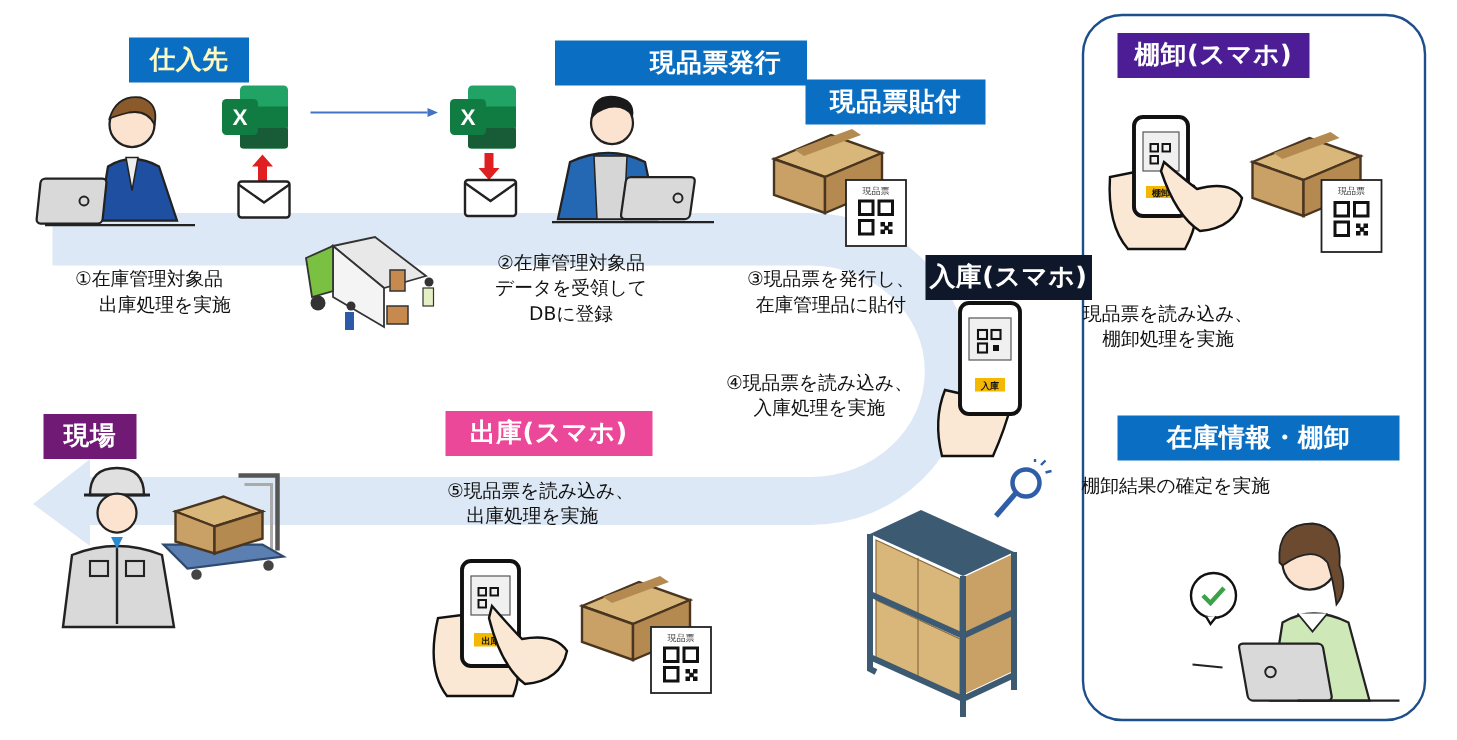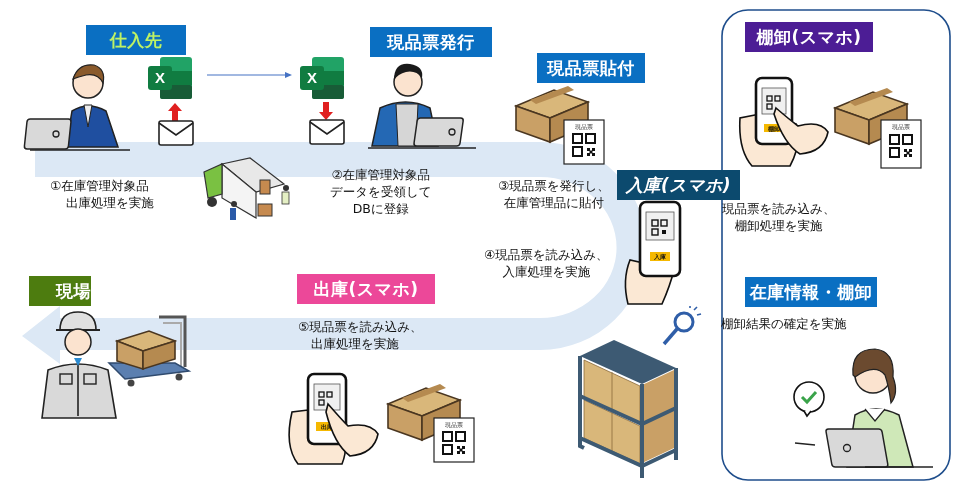--- a/index.html
+++ b/index.html
@@ -15,21 +15,21 @@
 
 <svg id="flow-band" viewBox="0 0 971 493">
   <path d="M35,177 L540,177 A76,70 0 0 1 540,318 L60,318 L60,306 L22,336 L60,364 L60,350 L540,350 A106,104 0 0 0 540,142 L35,142 Z" fill="#dce8f5"></path>
 
   <line x1="207" y1="75" x2="285" y2="75" stroke="#4472c4" stroke-width="1.2"></line>
   <polygon points="285,72 292,75 285,78" fill="#4472c4"></polygon>
 
   <rect x="722" y="10" width="228" height="470" rx="26" ry="26" fill="none" stroke="#1f4e8c" stroke-width="1.6"></rect>
 </svg>
 
-<div class="label" style="left: 86px; top: 25px; width: 100px; background: rgb(10, 111, 194); color: #bef264;">仕入先</div>
+<div class="label" style="left: 86px; top: 25px; width: 80px; background: rgb(10, 111, 194); color: #fef9c3;">仕入先</div>
 <svg style="left:30px;top:55px;width:110px;height:100px;" viewBox="0 0 110 100">
   <circle cx="58" cy="28" r="15" fill="#fbe3cf" stroke="#222" stroke-width="1.5"></circle>
   <path d="M43,24 Q48,8 64,10 Q76,14 73,28 Q68,18 56,20 Q48,22 43,24Z" fill="#8a5a2b" stroke="#222" stroke-width="1.2"></path>
   <path d="M36,92 L42,56 Q58,46 76,56 L88,92 Z" fill="#1f4fa0" stroke="#222" stroke-width="1.5"></path>
   <path d="M54,50 L58,72 L62,50 Z" fill="#eee" stroke="#222" stroke-width="1"></path>
   <rect x="4" y="64" width="44" height="30" rx="3" fill="#d9d9d9" stroke="#222" stroke-width="1.5" transform="skewX(-6)"></rect>
   <circle cx="26" cy="79" r="3" fill="none" stroke="#222" stroke-width="1.3"></circle>
   <line x1="0" y1="95" x2="100" y2="95" stroke="#222" stroke-width="1.5"></line>
 </svg>
 <svg style="left:148px;top:57px;width:46px;height:44px;" viewBox="0 0 46 44">
@@ -54,21 +54,21 @@
   <rect x="0" y="9" width="24" height="24" rx="3" fill="#107c41"></rect>
   <text x="12" y="26" text-anchor="middle" font-size="15" font-weight="bold" fill="#fff" font-family="Liberation Sans, sans-serif">X</text>
 </svg>
 <svg style="left:319px;top:102px;width:14px;height:18px;" viewBox="0 0 14 18">
   <polygon points="7,18 14,10 10,10 10,0 4,0 4,10 0,10" fill="#e02020"></polygon>
 </svg>
 <svg style="left:309px;top:119px;width:36px;height:26px;" viewBox="0 0 36 26">
   <rect x="1" y="1" width="34" height="24" rx="2" fill="#fff" stroke="#222" stroke-width="1.6"></rect>
   <polyline points="1,3 18,15 35,3" fill="none" stroke="#222" stroke-width="1.6"></polyline>
 </svg>
-<div class="label" style="left: 370px; top: 27px; width: 122px; background: rgb(10, 111, 194); color: rgb(255, 255, 255);">現品票発行</div>
+<div class="label" style="left: 370px; top: 27px; width: 122px; background: rgb(10, 111, 194); color: rgb(255, 255, 255); padding-left: 46px;">現品票発行</div>
 <svg style="left:368px;top:58px;width:110px;height:95px;" viewBox="0 0 110 95">
   <circle cx="40" cy="24" r="14" fill="#fbe3cf" stroke="#222" stroke-width="1.5"></circle>
   <path d="M26,22 Q26,4 42,6 Q56,8 54,20 Q48,12 38,14 Q30,16 26,22Z" fill="#1a1a1a"></path>
   <path d="M4,88 L12,50 Q38,38 62,50 L70,88 Z" fill="#2468b4" stroke="#222" stroke-width="1.5"></path>
   <path d="M28,46 L30,88 L48,88 L50,46 Z" fill="#d6d6d6" stroke="#222" stroke-width="1"></path>
   <rect x="58" y="60" width="46" height="28" rx="3" fill="#d9d9d9" stroke="#222" stroke-width="1.5" transform="skewX(-8)"></rect>
   <circle cx="84" cy="74" r="3" fill="none" stroke="#222" stroke-width="1.3"></circle>
   <line x1="0" y1="90" x2="108" y2="90" stroke="#222" stroke-width="1.5"></line>
 </svg>
 
@@ -100,41 +100,41 @@
 </div>
 <div class="cap" style="left:484px;top:246px;">
   <div>④現品票を読み込み、</div>
   <div>入庫処理を実施</div>
 </div>
 <div class="cap left" style="left:298px;top:318px;">
   <div>⑤現品票を読み込み、</div>
   <div style="padding-left:13px;">出庫処理を実施</div>
 </div>
 
-<div class="label" style="left: 537px; top: 53px; width: 108px; background: rgb(10, 111, 194); color: rgb(255, 255, 255);">現品票貼付</div>
+<div class="label" style="left: 537px; top: 53px; width: 120px; background: rgb(10, 111, 194); color: rgb(255, 255, 255);">現品票貼付</div>
 <svg style="left:514px;top:84px;width:76px;height:60px;" viewBox="0 0 76 60">
   <polygon points="2,22 40,6 74,18 36,34" fill="#d9b77a" stroke="#4a3620" stroke-width="1.6"></polygon>
   <polygon points="2,22 36,34 36,58 2,46" fill="#c9a066" stroke="#4a3620" stroke-width="1.6"></polygon>
   <polygon points="36,34 74,18 74,42 36,58" fill="#b58a50" stroke="#4a3620" stroke-width="1.6"></polygon>
   <polygon points="16,16 54,2 60,6 22,20" fill="#b58a50"></polygon>
 </svg>
 <svg style="left:563px;top:119px;width:42px;height:46px;" viewBox="0 0 42 46">
   <rect x="1" y="1" width="40" height="44" fill="#fff" stroke="#222" stroke-width="1.2"></rect>
   <text x="21" y="10" text-anchor="middle" font-size="6" fill="#333">現品票</text>
   <rect x="10" y="15" width="9" height="9" fill="none" stroke="#111" stroke-width="2"></rect>
   <rect x="23" y="15" width="9" height="9" fill="none" stroke="#111" stroke-width="2"></rect>
   <rect x="10" y="28" width="9" height="9" fill="none" stroke="#111" stroke-width="2"></rect>
   <rect x="24" y="29" width="3" height="3" fill="#111"></rect>
     <rect x="29" y="29" width="3" height="3" fill="#111"></rect>
   <rect x="26.5" y="31.5" width="3" height="3" fill="#111"></rect>
     <rect x="24" y="34" width="3" height="3" fill="#111"></rect>
     <rect x="29" y="34" width="3" height="3" fill="#111"></rect>
 </svg>
 
-<div class="label" style="left: 617px; top: 170px; width: 123px; background: #0c4a6e; color: rgb(255, 255, 255); font-style: italic;">入庫(スマホ)</div>
+<div class="label" style="left: 617px; top: 170px; width: 111px; background: #0f172a; color: rgb(255, 255, 255);">入庫(スマホ)</div>
 <svg style="left:622px;top:200px;width:70px;height:105px;" viewBox="0 0 70 105">
   <path d="M8,60 Q0,80 6,104 L40,104 Q48,86 52,70 Z" fill="#fbe8d4" stroke="#111" stroke-width="1.6"></path>
   <rect x="18" y="2" width="40" height="74" rx="6" fill="#fff" stroke="#111" stroke-width="2.6"></rect>
   <rect x="24" y="12" width="28" height="28" fill="#f0f0f0" stroke="#555" stroke-width="0.8"></rect>
   <rect x="30" y="20" width="6" height="6" fill="none" stroke="#111" stroke-width="1.4"></rect>
   <rect x="39" y="20" width="6" height="6" fill="none" stroke="#111" stroke-width="1.4"></rect>
   <rect x="30" y="29" width="6" height="6" fill="none" stroke="#111" stroke-width="1.4"></rect>
   <rect x="40" y="30" width="4" height="4" fill="#111"></rect>
   <rect x="28" y="52" width="20" height="9" fill="#f5b800"></rect>
   <text x="38" y="59" text-anchor="middle" font-size="6" font-weight="bold" fill="#111">入庫</text>
@@ -168,41 +168,41 @@
     <rect x="29" y="30" width="3" height="3" fill="#111"></rect>
   <rect x="26.5" y="32.5" width="3" height="3" fill="#111"></rect>
     <rect x="24" y="35" width="3" height="3" fill="#111"></rect>
     <rect x="29" y="35" width="3" height="3" fill="#111"></rect>
 </svg>
 <div class="cap" style="left:722px;top:200px;">
   <div>現品票を読み込み、</div>
   <div>棚卸処理を実施</div>
 </div>
 
-<div class="label" style="left: 745px; top: 277px; width: 132px; background: rgb(10, 111, 194); color: rgb(255, 255, 255);">在庫情報・棚卸</div>
+<div class="label" style="left: 745px; top: 277px; width: 188px; background: rgb(10, 111, 194); color: rgb(255, 255, 255);">在庫情報・棚卸</div>
 <div class="cap" style="left:721px;top:315px;">
   <div>棚卸結果の確定を実施</div>
 </div>
 <svg style="left:792px;top:381px;width:34px;height:36px;" viewBox="0 0 34 36">
   <circle cx="17" cy="16" r="15" fill="#fff" stroke="#111" stroke-width="1.6"></circle>
   <path d="M12,30 L15,35 L19,30" fill="#fff" stroke="#111" stroke-width="1.6"></path>
   <polyline points="10,16 15,21 24,11" fill="none" stroke="#3aa34a" stroke-width="3"></polyline>
 </svg>
 <svg style="left:795px;top:335px;width:140px;height:140px;" viewBox="0 0 140 140">
   <circle cx="78" cy="40" r="18" fill="#fbe3cf" stroke="#222" stroke-width="1.5"></circle>
   <path d="M58,40 Q56,14 80,14 Q100,16 98,42 Q104,58 96,68 Q94,52 90,40 Q80,28 60,42 Z" fill="#6b4a2f" stroke="#222" stroke-width="1.2"></path>
   <path d="M52,132 L60,80 Q80,68 104,80 L118,132 Z" fill="#cfe8b8" stroke="#222" stroke-width="1.5"></path>
   <path d="M70,74 L80,86 L90,74" fill="#fff" stroke="#222" stroke-width="1.2"></path>
   <rect x="14" y="94" width="56" height="38" rx="3" fill="#d9d9d9" stroke="#222" stroke-width="1.5" transform="skewX(10)"></rect>
   <circle cx="52" cy="113" r="3.5" fill="none" stroke="#222" stroke-width="1.3"></circle>
   <line x1="0" y1="108" x2="20" y2="110" stroke="#222" stroke-width="1.5"></line>
   <line x1="70" y1="132" x2="138" y2="132" stroke="#222" stroke-width="1.5"></line>
 </svg>
 
-<div class="label" style="left: 29px; top: 276px; width: 62px; background: #4d7c0f; color: rgb(255, 255, 255); text-align: right;">現場</div>
+<div class="label" style="left: 29px; top: 276px; width: 62px; background: #701a75; color: rgb(255, 255, 255);">現場</div>
 <svg style="left:20px;top:308px;width:110px;height:118px;" viewBox="0 0 110 118">
   <path d="M40,22 Q40,4 58,4 Q76,4 76,22 Z" fill="#e0e0e0" stroke="#222" stroke-width="1.6"></path>
   <line x1="36" y1="22" x2="80" y2="22" stroke="#222" stroke-width="2"></line>
   <circle cx="58" cy="34" r="13" fill="#fbe3cf" stroke="#222" stroke-width="1.5"></circle>
   <path d="M22,110 L28,62 Q58,50 88,62 L96,110 Z" fill="#d9d9d9" stroke="#222" stroke-width="1.6"></path>
   <line x1="58" y1="56" x2="58" y2="108" stroke="#222" stroke-width="1.6"></line>
   <rect x="40" y="66" width="12" height="10" fill="none" stroke="#222" stroke-width="1.4"></rect>
   <rect x="64" y="66" width="12" height="10" fill="none" stroke="#222" stroke-width="1.4"></rect>
   <polygon points="54,50 58,58 62,50" fill="#2a8ad1"></polygon>
 </svg>

